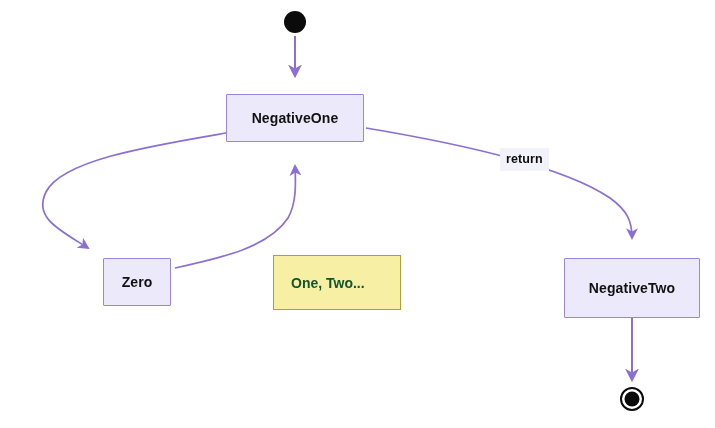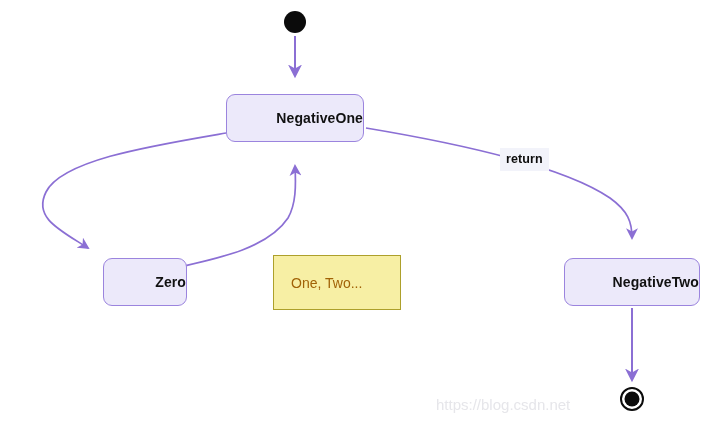--- a/index.html
+++ b/index.html
@@ -22,72 +22,72 @@
     left: 0;
     top: 0;
     width: 715px;
     height: 428px;
   }
   .state-node {
     position: absolute;
     box-sizing: border-box;
     background: #ECE9FA;
     border: 1.6px solid #9B84DE;
-    border-radius: 9px;
+    border-radius: 1px;
     display: flex;
     align-items: center;
-    justify-content: flex-end;
+    justify-content: center;
   }
   .state-label {
     font-family: "Liberation Sans", sans-serif;
     font-weight: bold;
     font-size: 14px;
     color: #111111;
     letter-spacing: 0.1px;
     white-space: nowrap;
   }
   #node-negative-one {
     left: 226px;
     top: 94px;
     width: 138px;
     height: 48px;
   }
   #node-zero {
     left: 103px;
     top: 258px;
-    width: 84px;
+    width: 68px;
     height: 48px;
   }
   #node-negative-two {
     left: 564px;
     top: 258px;
     width: 136px;
-    height: 48px;
+    height: 60px;
   }
   .note-node {
     position: absolute;
     box-sizing: border-box;
     background: #F7EFA4;
     border: 1.6px solid #ADA02B;
     display: flex;
     align-items: center;
     justify-content: flex-start;
     padding-left: 17px;
   }
   #note-one-two {
     left: 273px;
     top: 255px;
     width: 128px;
     height: 55px;
   }
   .note-label {
     font-family: "Liberation Sans", sans-serif;
-    font-weight: normal;
+    font-weight: bold;
     font-size: 14px;
-    color: #a16207;
+    color: #14532d;
     white-space: nowrap;
   }
   .edge-label {
     position: absolute;
     font-family: "Liberation Sans", sans-serif;
     font-weight: bold;
     font-size: 12.5px;
     color: #0d0d0d;
     background: #F2F3FA;
     padding: 4px 6px 5px 6px;
@@ -166,16 +166,15 @@
   </div>
 
   <div class="note-node" id="note-one-two">
     <span class="note-label">One, Two...</span>
   </div>
 
 
 
   <div class="edge-label" id="label-return">return</div>
 
-  <div class="watermark" id="watermark-url">https://blog.csdn.net</div>
 
 
 </div>
 
 </body></html>

